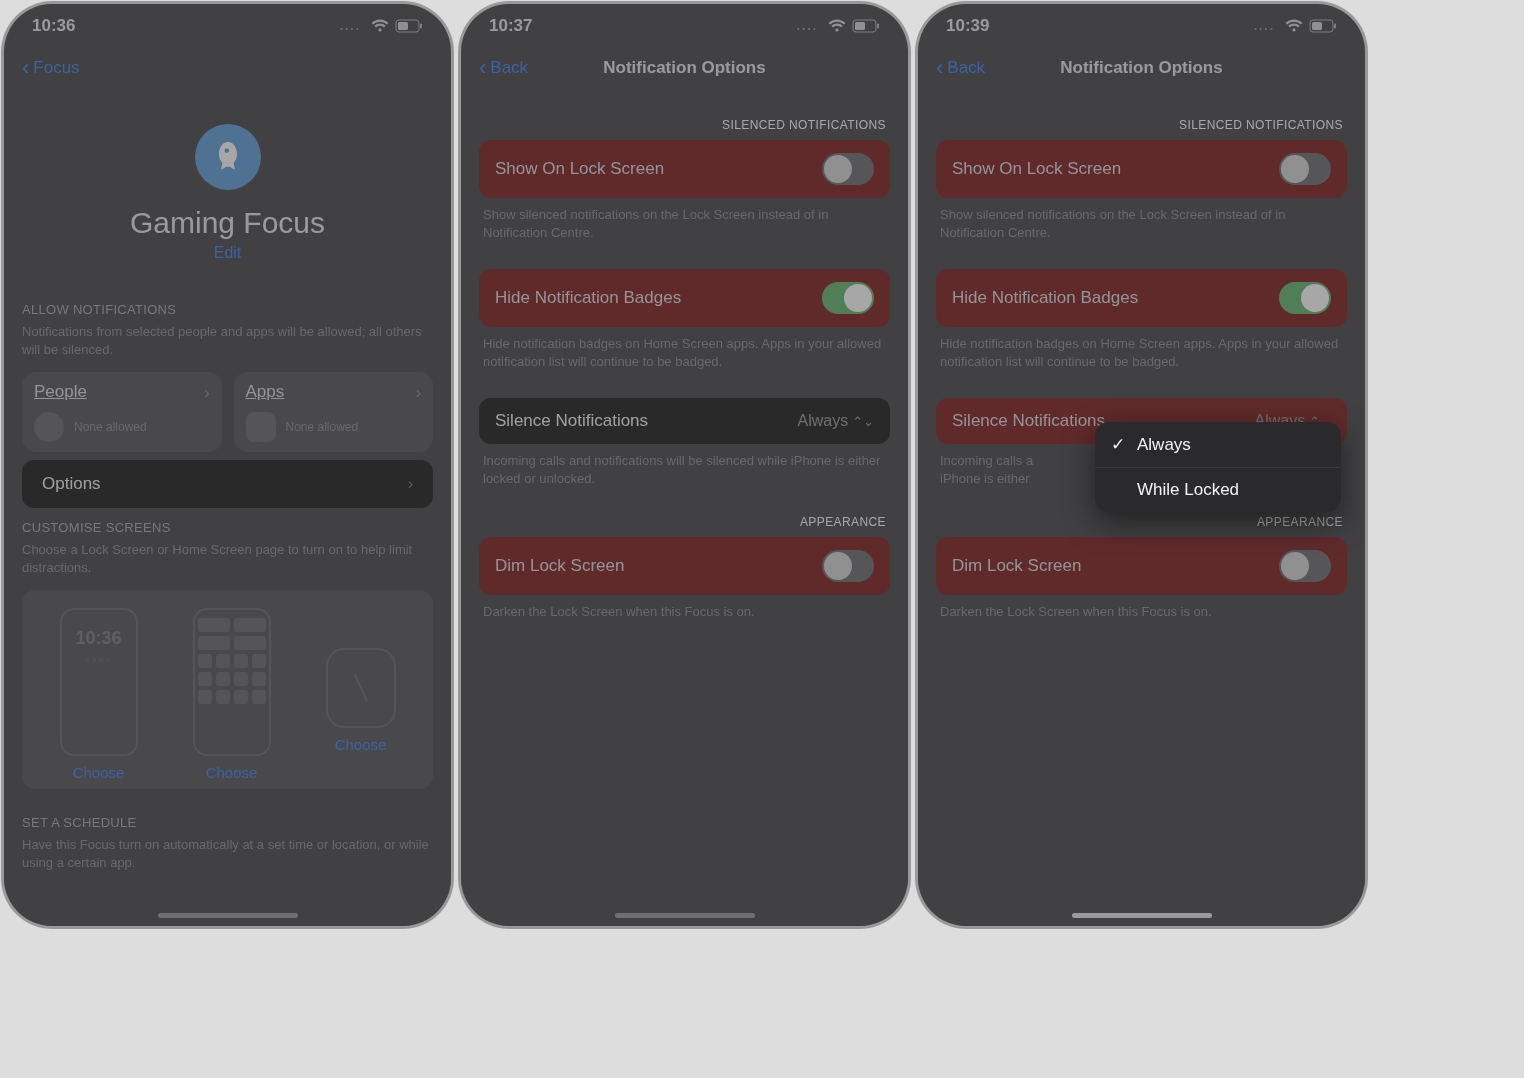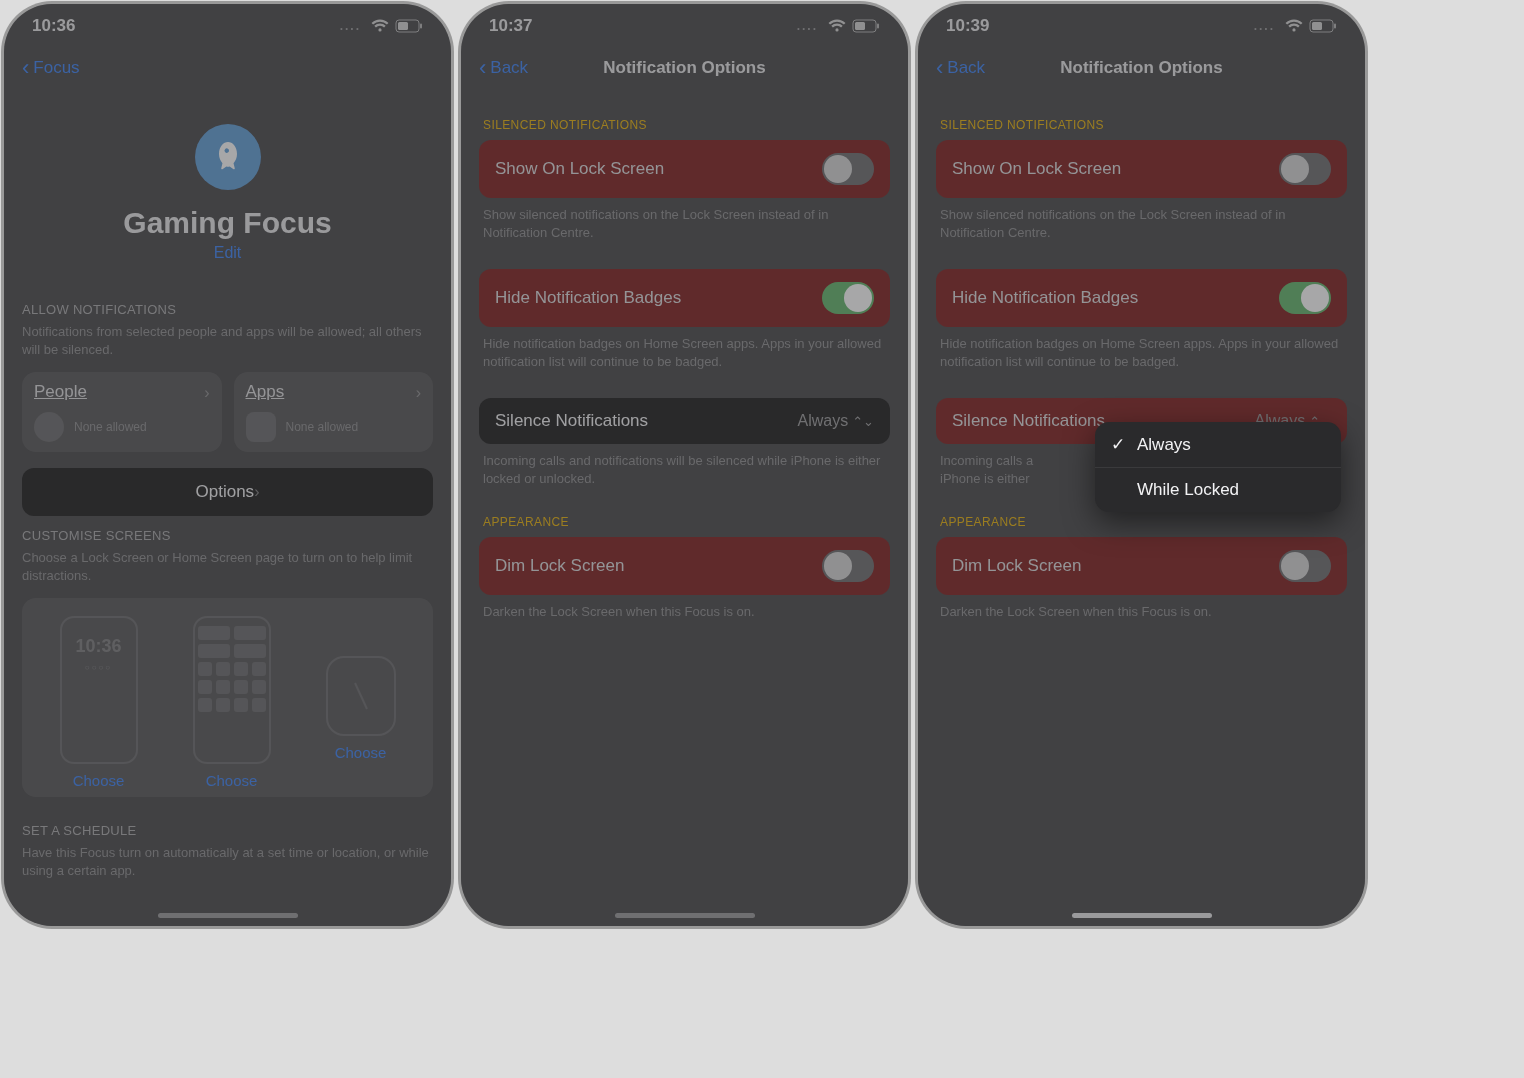--- a/index.html
+++ b/index.html
@@ -23,55 +23,55 @@
   .navback { display:flex; align-items:center; gap:4px; color:#3b82f6; font-size:17px; }
   .navback .chev { font-size:22px; line-height:1; font-weight:300; }
   .navtitle { position:absolute; left:0; right:0; text-align:center;
     color:#e8e8ea; font-size:17px; font-weight:600; pointer-events:none; }
   
   .content { padding:0 18px; color:#b8b8ba; }
   .hero { text-align:center; margin-top:34px; }
   .hero-icon { width:66px; height:66px; border-radius:50%; background:#609ed8;
     display:inline-flex; align-items:center; justify-content:center; margin-bottom:16px; }
   .hero-icon svg { width:36px; height:36px; }
-  .hero-title { color:#e8e8ea; font-size:30px; font-weight:700; }
+  .hero-title { color:#e8e8ea; font-size:30px; font-weight:400; }
   .hero-edit { color:#3b82f6; font-size:16px; margin-top:4px; display:inline-block; }
   .sec-head { color:#a9a9ab; font-size:13px; letter-spacing:0.3px; text-transform:uppercase;
     margin-top:40px; margin-bottom:6px; }
   .sec-sub  { color:#8e8e90; font-size:13px; line-height:1.35; }
   .hgrid { display:flex; gap:12px; margin-top:14px; }
   .card { flex:1; background:#555557; border-radius:14px; padding:10px 12px; position:relative; }
   .card-title { color:#dcdcde; font-size:17px; margin-bottom:10px;text-decoration:underline; }
   .chev-r { position:absolute; right:12px; top:12px; color:#8e8e90; font-size:16px; }
   .avatar { display:flex; align-items:center; gap:10px; }
   .avatar .circ { width:30px; height:30px; border-radius:50%; background:#6b6b6d; }
   .avatar .sq   { width:30px; height:30px; border-radius:8px; background:#6b6b6d; }
   .avatar .txt  { color:#8e8e90; font-size:12px; }
-  .row { background:#1a1a1a; border-radius:12px; margin-top:16px;
-    display:flex; align-items:center; justify-content:center;
-    padding:14px 11px; color:#f2f2f4; font-size:17px; }
+  .row { background:#1a1a1a; border-radius:12px; margin-top:8px;
+    display:flex; align-items:center; justify-content:space-between;
+    padding:14px 20px; color:#f2f2f4; font-size:17px; }
   .row .chv { color:#7a7a7c; font-size:16px; }
   .screens { background:#555557; border-radius:14px; margin-top:14px; padding:18px 10px 8px; }
   .screens-row { display:flex; justify-content:space-around; }
   .shot { display:flex; flex-direction:column; align-items:center; gap:8px; }
   .ph-outline { width:78px; height:148px; border-radius:14px; border:2px solid #6b6b6d;
     display:flex; flex-direction:column; align-items:center; justify-content:flex-start;
     padding:18px 8px; gap:6px; }
   .ph-time { color:#7d7d7f; font-size:18px; font-weight:600; }
   .ph-dots { color:#7d7d7f; font-size:8px; letter-spacing:2px; }
   .ph-grid { display:grid; grid-template-columns:repeat(4,14px); grid-auto-rows:14px; gap:4px; }
   .ph-grid .c { background:#6b6b6d; border-radius:3px; }
   .ph-grid .w { grid-column:span 2; }
   .watch { width:70px; height:80px; border-radius:18px; border:2px solid #6b6b6d;
     margin-top:40px; display:flex; align-items:center; justify-content:center; }
   .choose { color:#3b82f6; font-size:15px; }
   
   .group { margin-top:28px; }
-  .group-head { color:#eab308; font-size:12px; letter-spacing:0.4px; text-transform:uppercase;
-    margin:0 4px 8px 4px; }
+  .group-head { color:#ffffff; font-size:12px; letter-spacing:0.4px; text-transform:uppercase;
+    margin:0 4px 8px 4px;text-align:right; }
   .cell { background:#7f1d1d; border-radius:12px; padding:13px 16px;
     display:flex; align-items:center; justify-content:space-between; color:#dcdcde; font-size:17px; }
   .cell.highlight { background:#1a1a1a; color:#f2f2f4; }
   .foot { color:#8e8e90; font-size:13px; line-height:1.35; margin:8px 4px 0 4px; }
   .value { color:#9a9a9c; font-size:16px; display:flex; align-items:center; gap:4px; }
   .value .sel { font-size:13px; color:#9a9a9c; }
   
   .toggle { width:52px; height:32px; border-radius:16px; background:#6c6c6e; position:relative; }
   .toggle .knob { width:28px; height:28px; border-radius:50%; background:#d6d6d6;
     position:absolute; top:2px; left:2px; transition:none; }

